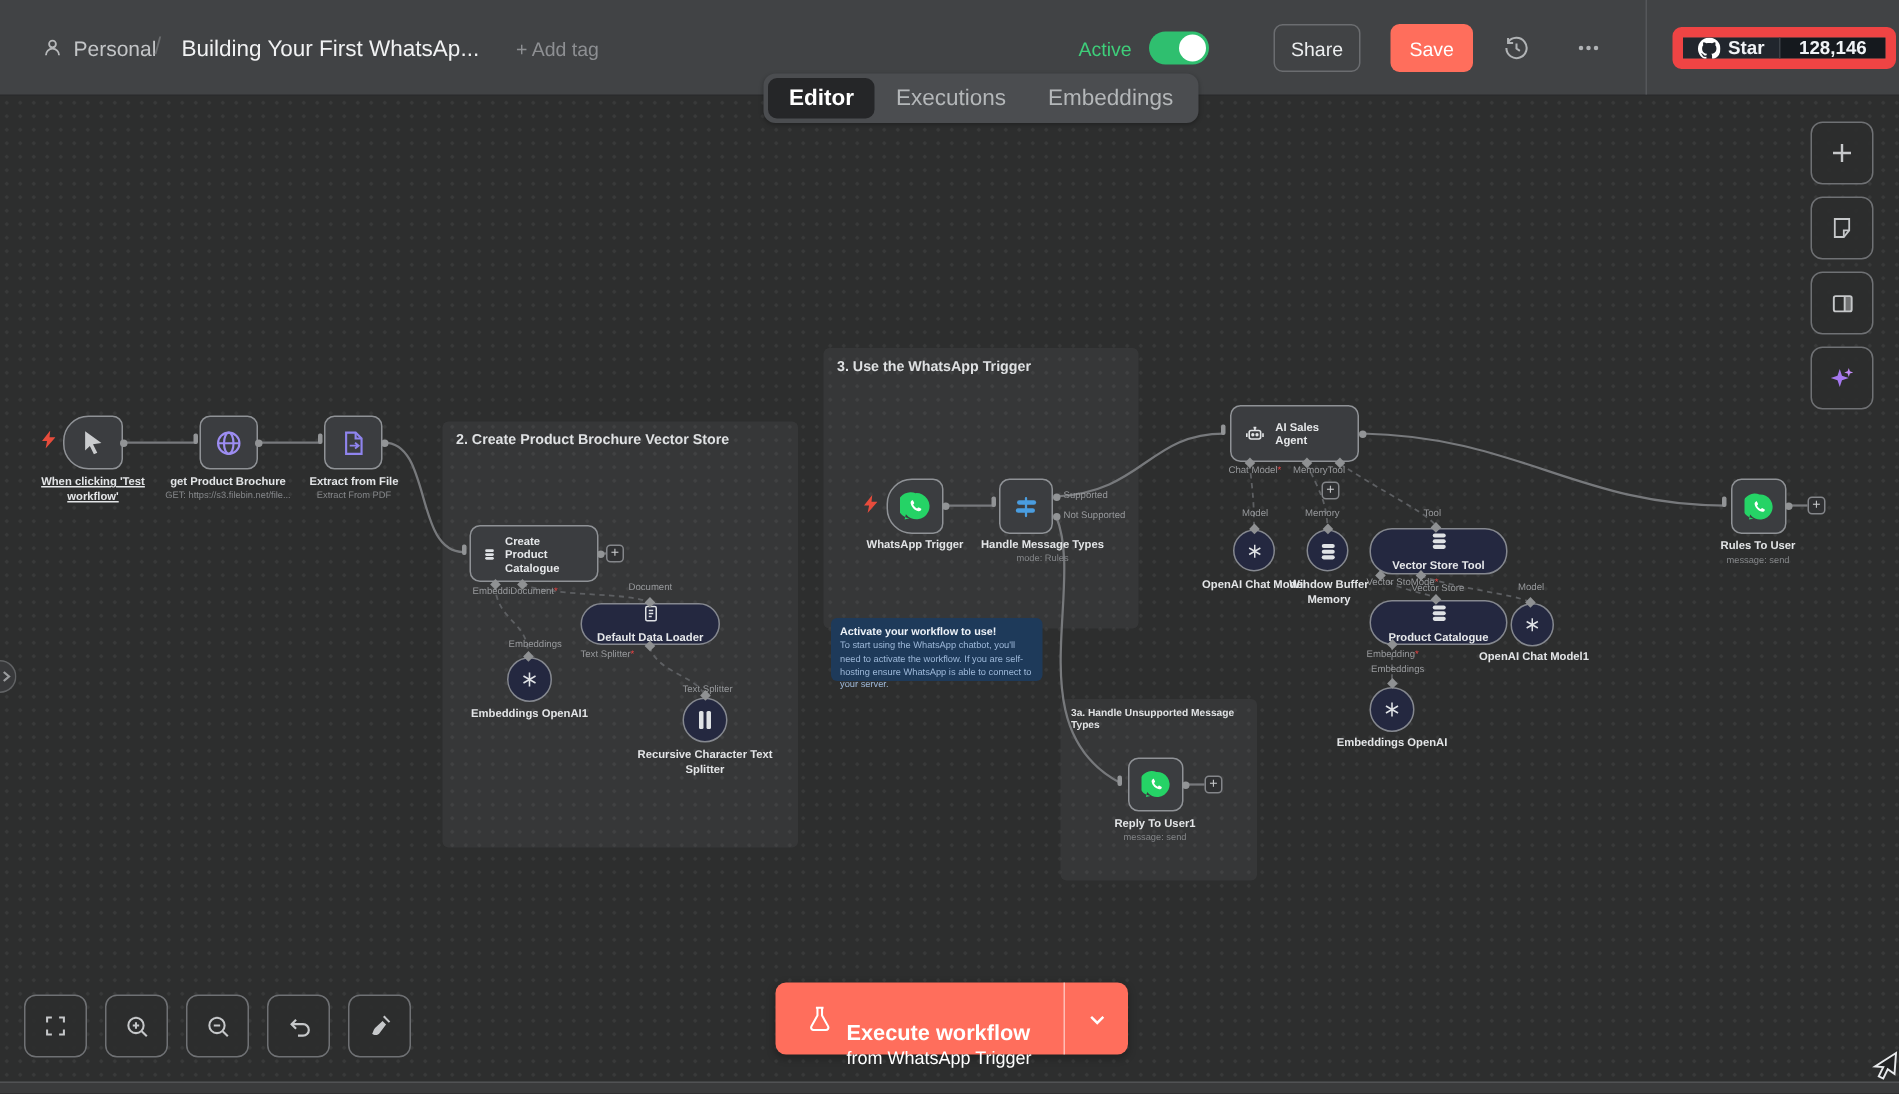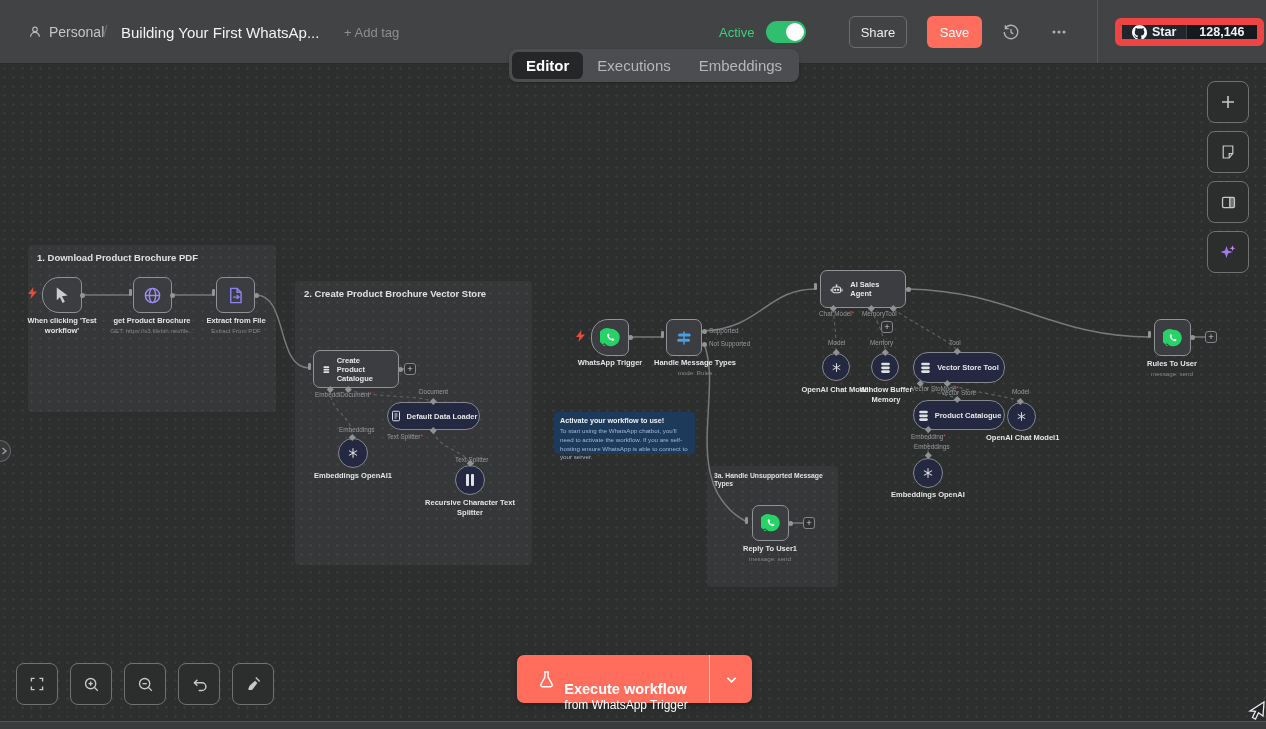--- a/index.html
+++ b/index.html
@@ -54,21 +54,21 @@
 
   #wires { position:absolute; left:0; top:0; width:1266px; height:729px; z-index:3; pointer-events:none; }
   #wires path { pointer-events:stroke; }
 
   .node { position:absolute; background:#3b3d40; border:1.6px solid #8f9296;
     border-radius:7px; display:flex; align-items:center; justify-content:center; z-index:5; cursor:pointer; }
   .node.trigger { border-radius:17px 7px 7px 17px; }
   .wide { justify-content:flex-start; gap:6px; padding:0 8px; }
   .wide .ntext { font-size:7.5px; font-weight:600; color:#e6e8ea; line-height:1.2; text-align:left; }
   .pill { position:absolute; background:#242840; border:1.5px solid #85888f; border-radius:15px;
-    display:flex; align-items:center; justify-content:center; gap:5px; z-index:5; cursor:pointer; }
+    display:flex; align-items:center; justify-content:center; gap:5px; z-index:5; cursor:pointer;flex-direction:column; }
   .pill .ntext { font-size:7.5px; font-weight:600; color:#e6e8ea; white-space:nowrap; }
   .circle { position:absolute; background:#242840; border:1.5px solid #85888f; border-radius:50%;
     display:flex; align-items:center; justify-content:center; z-index:5; cursor:pointer; }
 
   .nlabel { position:absolute; text-align:center; font-size:7.5px; font-weight:600;
     color:#e3e5e7; line-height:1.3; z-index:6; }
   .nowrap { white-space:nowrap; }
   .nsub { font-size:6.2px; font-weight:400; color:#85878a; margin-top:1px; }
 
   .portlabel { position:absolute; font-size:6.4px; color:#97999c; white-space:nowrap; z-index:6; }
@@ -111,25 +111,25 @@
     background:#3a3b3c; border-top:1px solid #515254; z-index:35; }
   #cursor { position:absolute; left:1244px; top:700px; z-index:60; }
 </style>
 </head>
 <body>
 
 <div id="app">
 
   <div id="canvas"></div>
 
-  <div class="group" style="left:28px;top:245px;width:248px;height:167px;">
-    <div class="group-title">1. Download Product Brochure PDF</div>
-    </div>
   <div class="group" style="left:295px;top:281px;width:237px;height:284px;">
     <div class="group-title">2. Create Product Brochure Vector Store</div>
+    </div>
+  <div class="group" style="left:549px;top:232px;width:210px;height:187px;">
+    <div class="group-title">3. Use the WhatsApp Trigger</div>
     </div>
   <div class="group" style="left:707px;top:466px;width:131px;height:121px;">
     <div class="group-title small">3a. Handle Unsupported Message Types</div>
     </div>
 
   <div id="sticky">
     <h4>Activate your workflow to use!</h4>
     <p>To start using the WhatsApp chatbot, you'll need to activate the workflow. If you are self-hosting ensure WhatsApp is able to connect to your server.</p>
   </div>
 
@@ -160,21 +160,21 @@
   </svg>
 
   <svg class="bolt" style="left:28px;top:287px;" width="9" height="12" viewBox="0 0 9 12">
       <path d="M5.5,0 L0,7 H3.4 L2.4,12 L9,4.5 H5 Z" fill="#e74c3c"></path>
     </svg>
   <div class="node trigger" style="left:42px;top:277px;width:40px;height:36px;">
     <svg width="18" height="18" viewBox="0 0 24 24">
         <path d="M5 2 L19.5 12.5 L12 13.5 L15.8 21 L12.8 22.5 L9.2 15 L5 19 Z" fill="#caccce"></path>
       </svg>
   </div>
-  <div class="nlabel" style="left:12px;top:316px;width:100px;">When clicking 'Test workflow'</div>
+  <div class="nlabel" style="left:12px;top:316px;width:100px;text-decoration:underline;">When clicking 'Test workflow'</div>
 
   <div class="node" style="left:133px;top:277px;width:39px;height:36px;">
     <svg width="19" height="19" viewBox="0 0 24 24" fill="none" stroke="#9d8df2" stroke-width="1.8">
         <circle cx="12" cy="12" r="9"></circle>
         <ellipse cx="12" cy="12" rx="4" ry="9"></ellipse>
         <path d="M3.5 12 H20.5"></path>
       </svg>
   </div>
   <div class="nlabel" style="left:92px;top:316px;width:120px;">
     <div class="nowrap">get Product Brochure</div>

